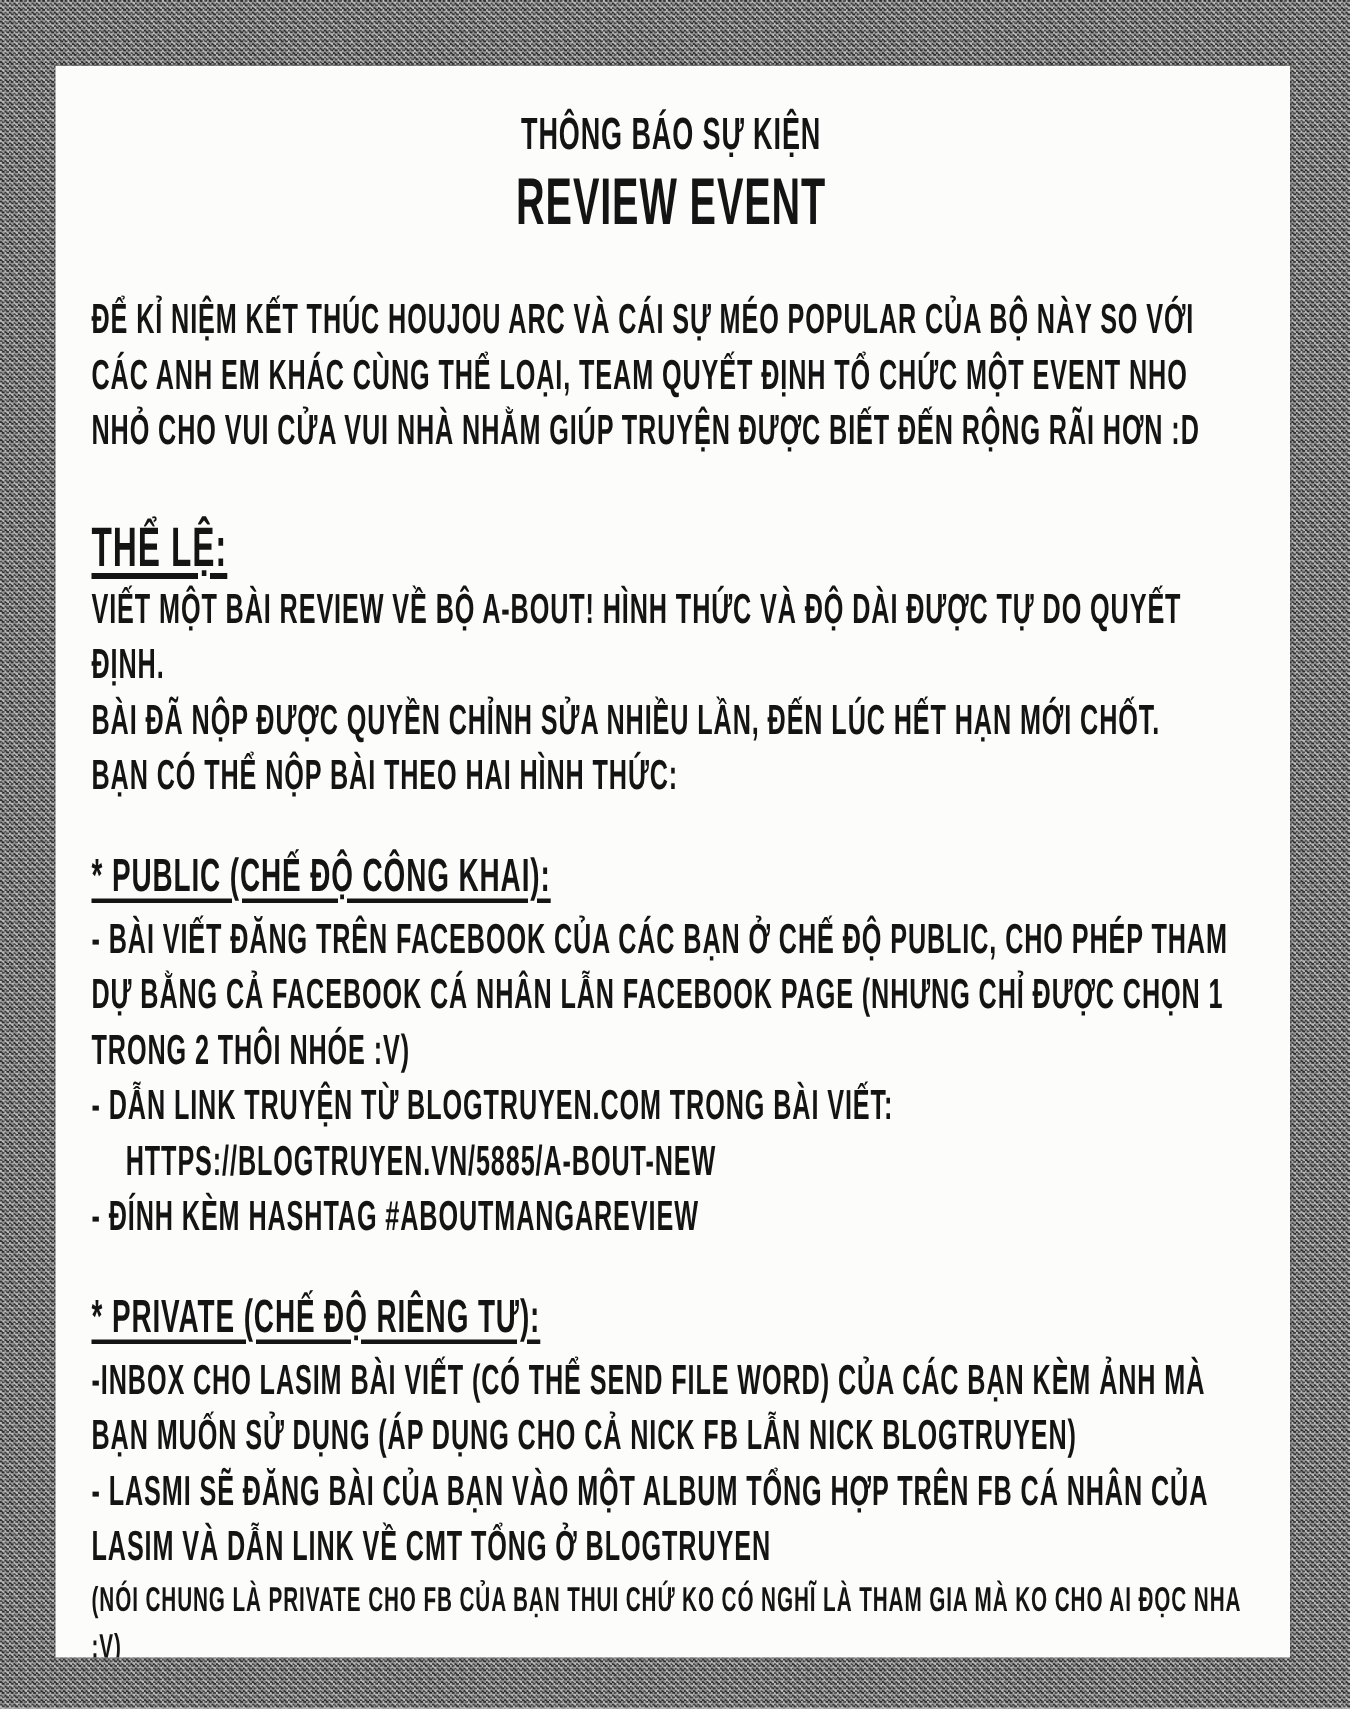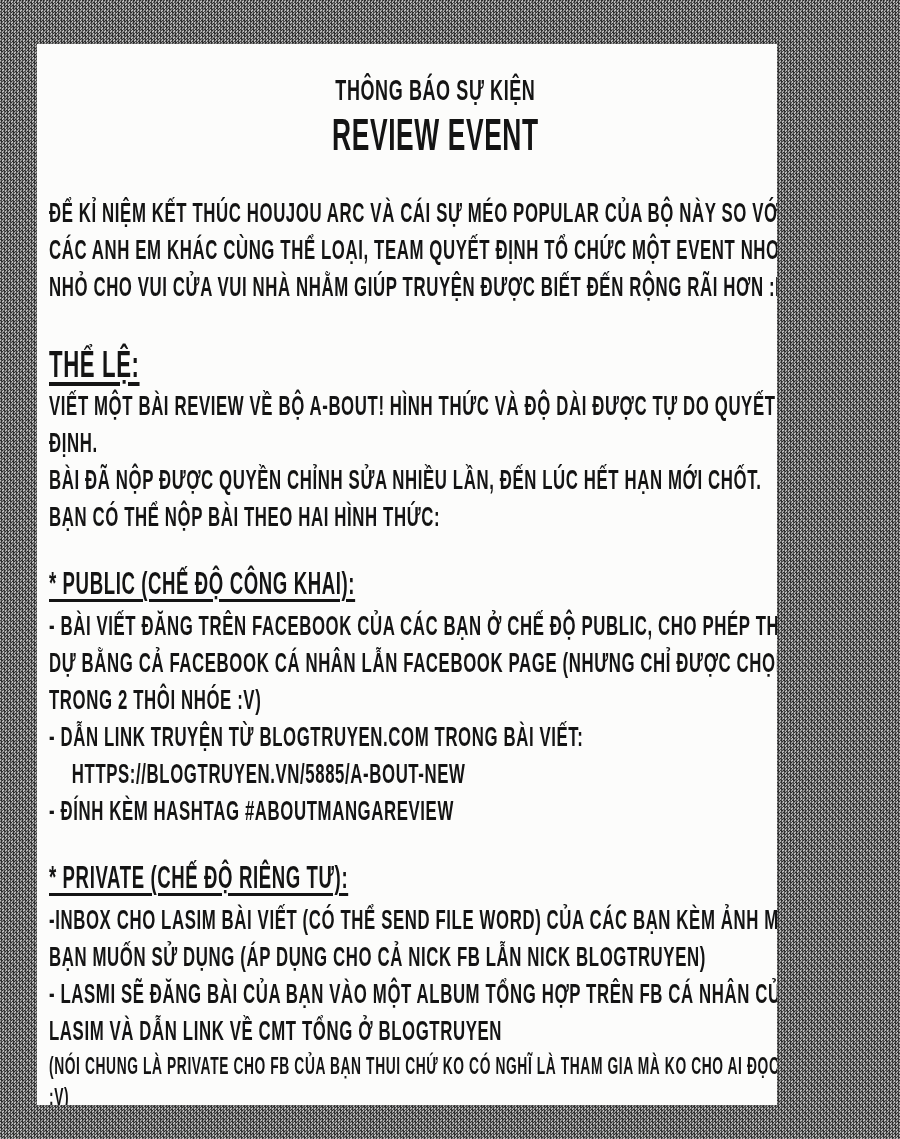--- a/index.html
+++ b/index.html
@@ -10,24 +10,24 @@
   }
   .canvas{
     position:relative;width:900px;height:1139px;overflow:hidden;
     background-color:#8d8d8d;
     background-image:
       repeating-linear-gradient(45deg, rgba(0,0,0,.18) 0 2px, rgba(255,255,255,.10) 2px 4px),
       repeating-conic-gradient(#383838 0% 25%, #b3b3b3 0% 50%);
     background-size:7px 7px,3px 3px;
   }
   .page{
-    position:absolute;left:37px;top:44px;width:740px;height:1061px;
+    position:absolute;left:37px;top:44px;width:823px;height:1061px;
     background:#fcfcfb;
     box-sizing:border-box;
-    padding:28px 26px 0 12px;
+    padding:28px 26px 0 24px;
     overflow:hidden;
     box-shadow:0 0 0 1px rgba(60,60,60,.35);
   }
   
   .cond{
     width:1288px;
     transform:scale(0.6,1);
     transform-origin:0 0;
     font-weight:bold;
     color:#141414;

